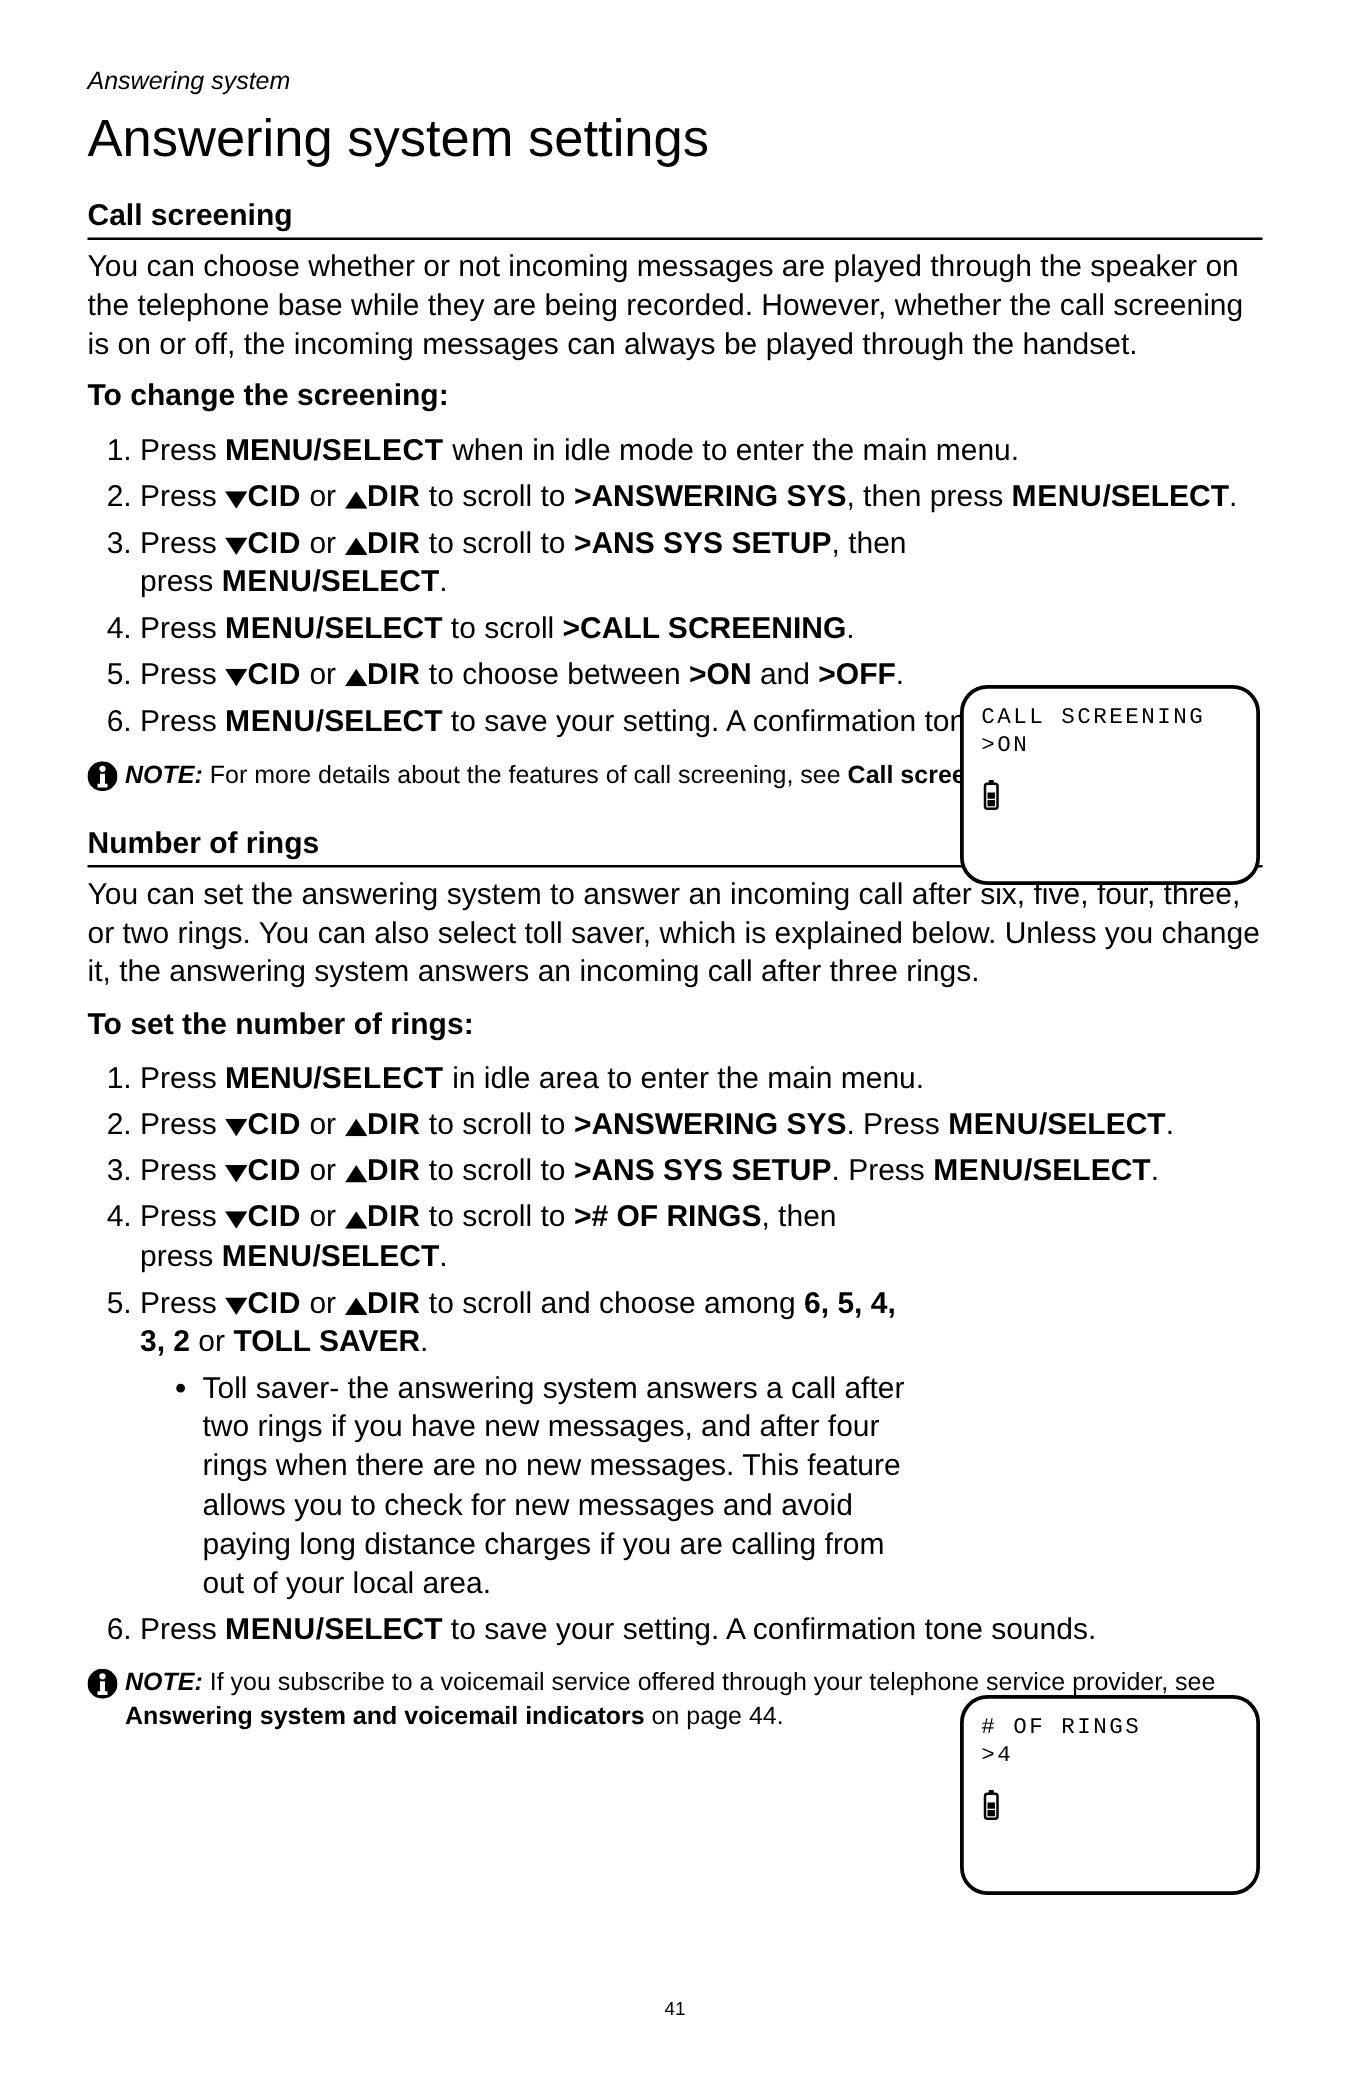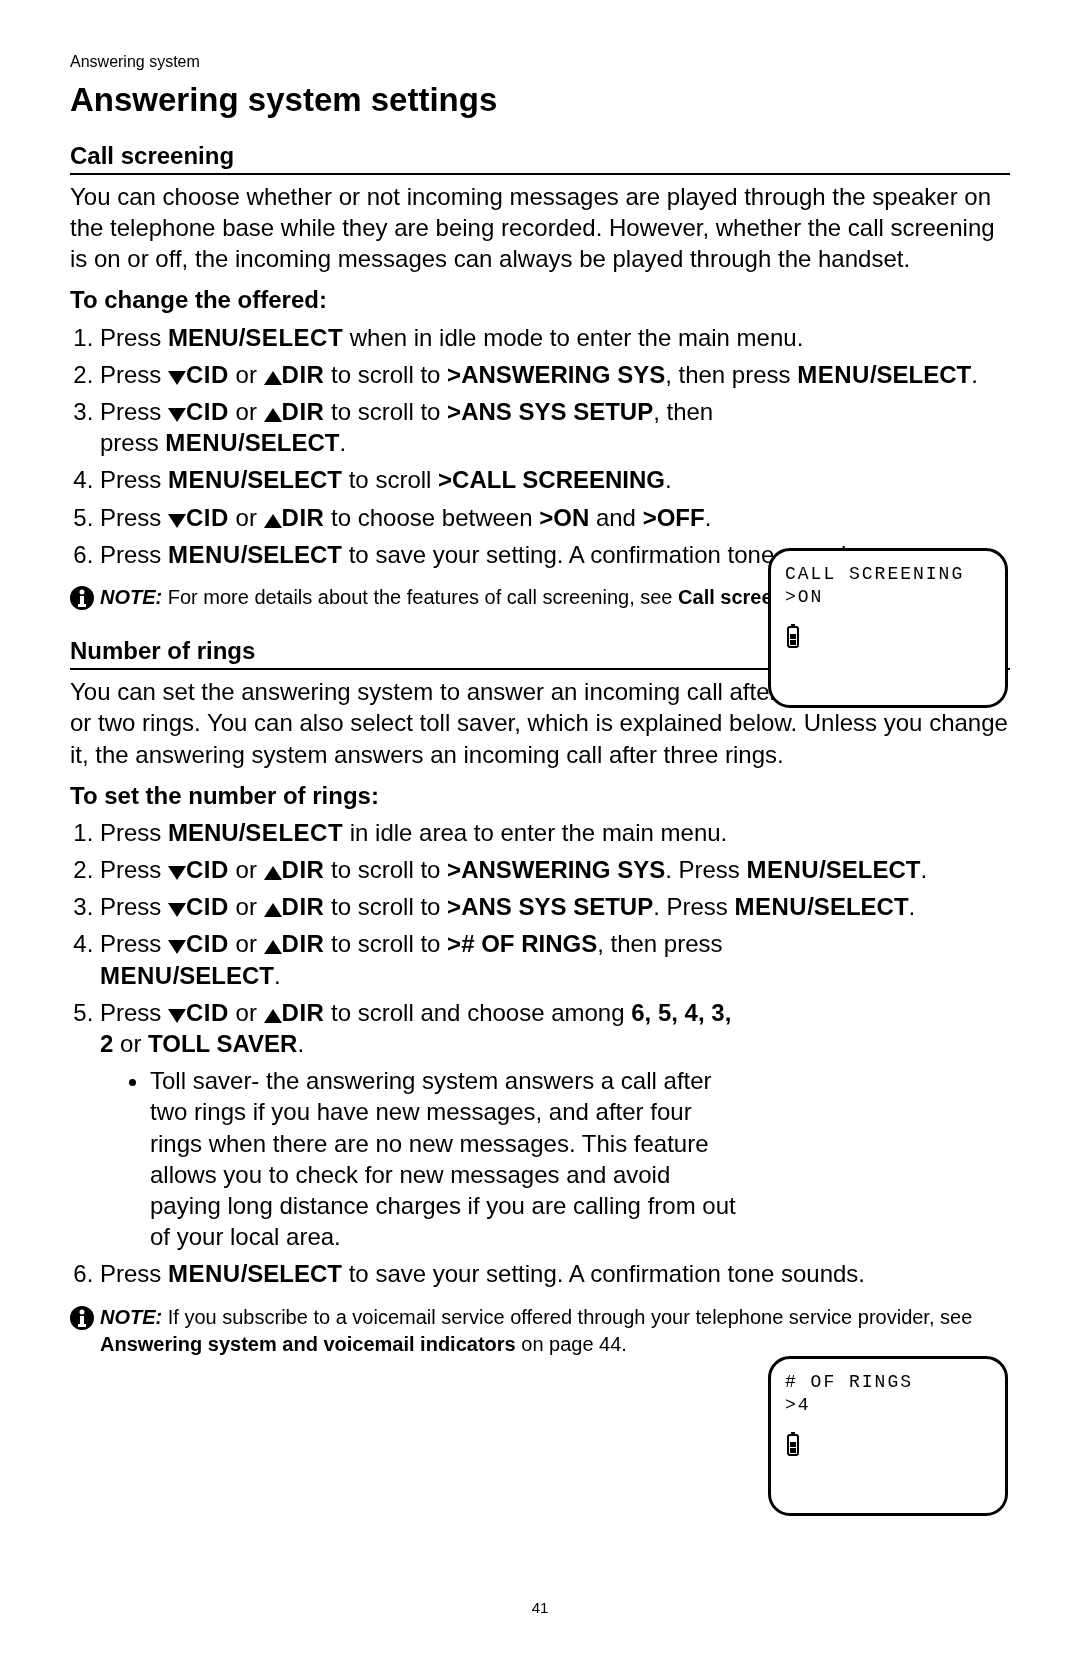--- a/index.html
+++ b/index.html
@@ -9,42 +9,43 @@
     background: #fff;
     font-family: "Trebuchet MS", "Lucida Sans Unicode", "Lucida Grande", Arial, sans-serif;
     color: #000;
     box-sizing: border-box;
     padding: 52px 70px 40px 70px;
     position: relative;
     font-size: 24px;
     line-height: 1.3;
   }
   .breadcrumb {
-    font-size: 16px;
+    font-size: 20px;
     margin-bottom: 6px;
+    font-style: italic;
   }
   h1.page-title {
-    font-weight: 700;
-    font-size: 33px;
+    font-weight: 400;
+    font-size: 42px;
     margin: 0 0 18px 0;
   }
   h2.section {
     font-weight: 700;
     font-size: 24px;
     margin: 16px 0 4px 0;
     border-bottom: 2px solid #000;
     padding-bottom: 2px;
   }
   p.body { margin: 6px 0 10px 0; }
   .sub-head {
     font-weight: 700;
     margin: 10px 0 4px 0;
   }
   ol.steps {
-    margin: 0;
+    margin: 12px;
     padding-left: 30px;
   }
   ol.steps > li {
     margin: 6px 0;
   }
   ul.bullets {
     list-style: disc;
     margin: 6px 0 6px 0;
     padding-left: 50px;
   }
@@ -119,21 +120,21 @@
       <rect x="5" y="10" width="6" height="5" fill="#000"></rect>
     </g>
   </defs>
 </svg>
 
 <div class="breadcrumb">Answering system</div>
 <h1 class="page-title">Answering system settings</h1>
 
 <h2 class="section">Call screening</h2>
 <p class="body">You can choose whether or not incoming messages are played through the speaker on the telephone base while they are being recorded. However, whether the call screening is on or off, the incoming messages can always be played through the handset.</p>
-<div class="sub-head">To change the offered:</div>
+<div class="sub-head">To change the screening:</div>
 
 <div class="lcd" style="top:548px">
   <div class="line">CALL SCREENING</div>
   <div class="line">&gt;ON</div>
   <div class="battery-icon">
     <svg width="16" height="26">
         <use href="#battery-icon-g"></use>
       </svg>
   </div>
 </div>

